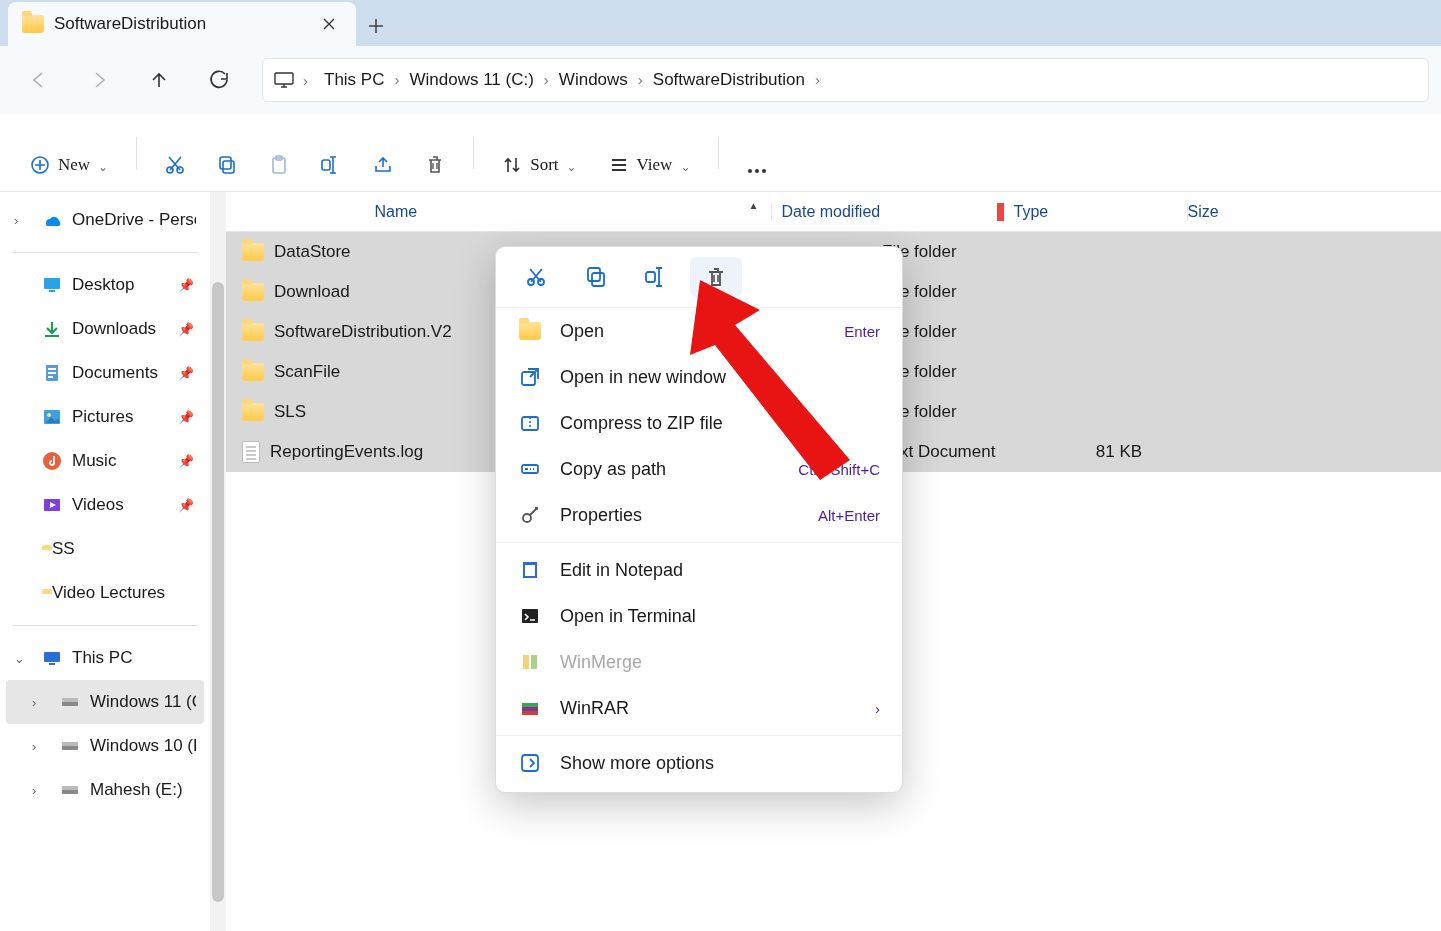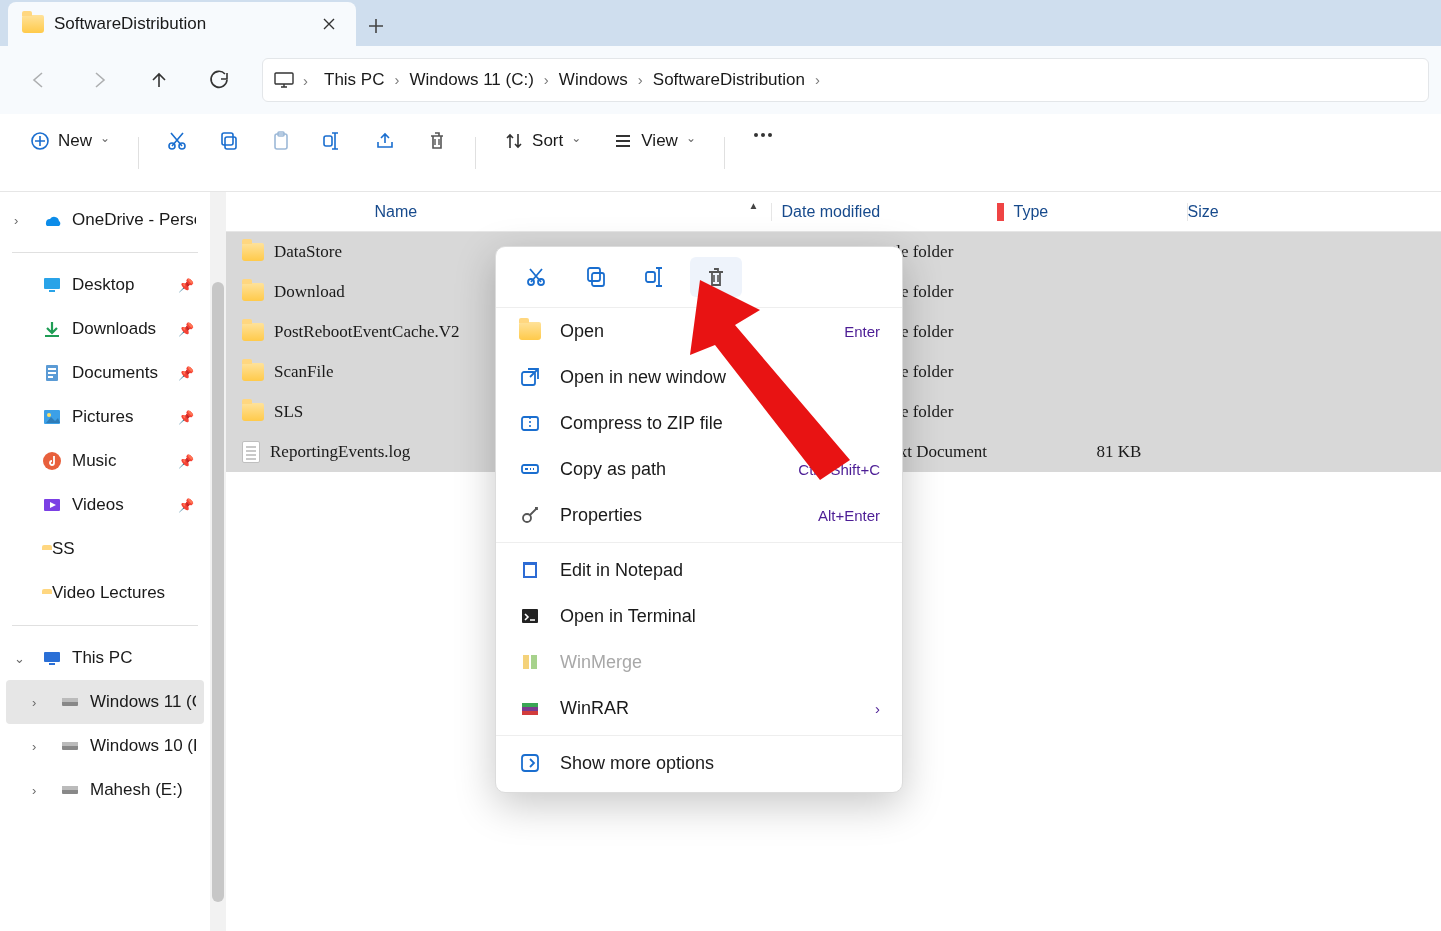--- a/index.html
+++ b/index.html
@@ -12,21 +12,21 @@
   .tab-add { width: 40px; height: 40px; display: flex; align-items: center; justify-content: center; font-size: 20px; color: #3a3a3a; cursor: pointer; }
   
   .navbar { height: 68px; background: #f7fafd; display: flex; align-items: center; padding: 0 12px; gap: 6px; }
   .navbtn { width: 54px; height: 44px; display: flex; align-items: center; justify-content: center; border-radius: 6px; cursor: pointer; color: #5a5a5a; }
   .navbtn.disabled { opacity: .45; }
   .address { flex: 1; height: 44px; background: #fff; border: 1px solid #e3e6e9; border-radius: 6px; display: flex; align-items: center; padding: 0 10px; gap: 6px; margin-left: 10px; }
   .crumb { padding: 6px 8px; border-radius: 4px; cursor: pointer; color: #1a1a1a; font-size: 17px; }
   .crumb-sep { color: #7a7a7a; padding: 0 2px; }
   
   .toolbar { height: 78px; background: #fff; border-bottom: 1px solid #e6e6e6; display: flex; align-items: center; padding: 0 16px; gap: 4px; }
-  .tool { height: 44px; padding: 0 14px; display: flex; align-items: flex-start; gap: 8px; border-radius: 6px; cursor: pointer; font-size: 17px; }
+  .tool { height: 44px; padding: 0 14px; display: flex; align-items: flex-end; gap: 8px; border-radius: 6px; cursor: pointer; font-size: 17px; font-family: Liberation Serif, serif; }
   .tool.icononly { width: 48px; padding: 0; justify-content: center; }
   .tool .chev { font-size: 12px; color: #6a6a6a; }
   .tool svg { color: #1a6ecf; }
   .tool-sep { width: 1px; height: 32px; background: #e0e0e0; margin: 0 10px; }
   
   .body { display: flex; height: calc(931px - 46px - 68px - 78px); }
   .sidebar { width: 210px; background: #fff; padding: 6px 6px; overflow: hidden; }
   .side-row { height: 44px; display: flex; align-items: center; gap: 10px; padding: 0 8px; border-radius: 4px; cursor: pointer; font-size: 17px; }
   .side-row .expand, .side-row .pin { width: 18px; color: #6a6a6a; font-size: 13px; }
   .side-row .lbl { flex: 1; white-space: nowrap; overflow: hidden; text-overflow: clip; }
@@ -35,21 +35,21 @@
   .scroll-strip { width: 16px; background: #f2f2f2; position: relative; }
   .scroll-thumb { position: absolute; left: 2px; right: 2px; top: 90px; height: 620px; background: #c7c7c7; border-radius: 6px; }
   
   .files { flex: 1; background: #fff; position: relative; }
   .cols { display: flex; height: 40px; border-bottom: 1px solid #e6e6e6; align-items: center; color: #174a8c; font-size: 16px; justify-content: center; }
   .c-name { width: 420px; padding-left: 24px; position: relative; }
   .c-name .sort { position: absolute; right: 12px; top: -3px; font-size: 10px; color: #444; }
   .c-date { width: 226px; padding-left: 10px; border-left: 1px solid #e6e6e6; }
   .c-type { width: 190px; padding-left: 10px; border-left: 7px solid #ef4444; }
   .c-size { width: 130px; border-left: 1px solid #e6e6e6; }
-  .row { display: flex; height: 40px; align-items: center; font-size: 17px; font-family: Liberation Serif, serif; }
+  .row { display: flex; height: 40px; align-items: center; font-size: 17px; }
   .row.sel { background: #d8d8d8; }
   .r-name { width: 420px; padding-left: 16px; display: flex; align-items: center; gap: 10px; }
   .r-date { width: 226px; padding-left: 10px; }
   .r-type { width: 190px; padding-left: 10px; }
   .r-size { width: 130px; text-align: center; padding-right: 16px; }
   
   .ctx { position: absolute; left: 495px; top: 246px; width: 408px; background: #fff; border: 1px solid #dcdcdc; border-radius: 10px; box-shadow: 0 12px 40px rgba(0,0,0,.22); padding-bottom: 6px; z-index: 50; }
   .ctx-iconrow { display: flex; padding: 10px 14px 10px 14px; gap: 8px; border-bottom: 1px solid #eee; }
   .ctx-iconbtn { width: 52px; height: 40px; display: flex; align-items: center; justify-content: center; border-radius: 6px; cursor: pointer; }
   .ctx-iconbtn.hl { background: #eef3fb; }
@@ -363,21 +363,21 @@
             <span class="folder-ico"></span>
             <span>Download</span>
           </div>
           <div class="r-date"></div>
           <div class="r-type">File folder</div>
           <div class="r-size"></div>
         </div>
         <div class="row sel">
           <div class="r-name">
             <span class="folder-ico"></span>
-            <span>PostRebootEventCache.V2</span>
+            <span>SoftwareDistribution.V2</span>
           </div>
           <div class="r-date"></div>
           <div class="r-type">File folder</div>
           <div class="r-size"></div>
         </div>
         <div class="row sel">
           <div class="r-name">
             <span class="folder-ico"></span>
             <span>ScanFile</span>
           </div>

